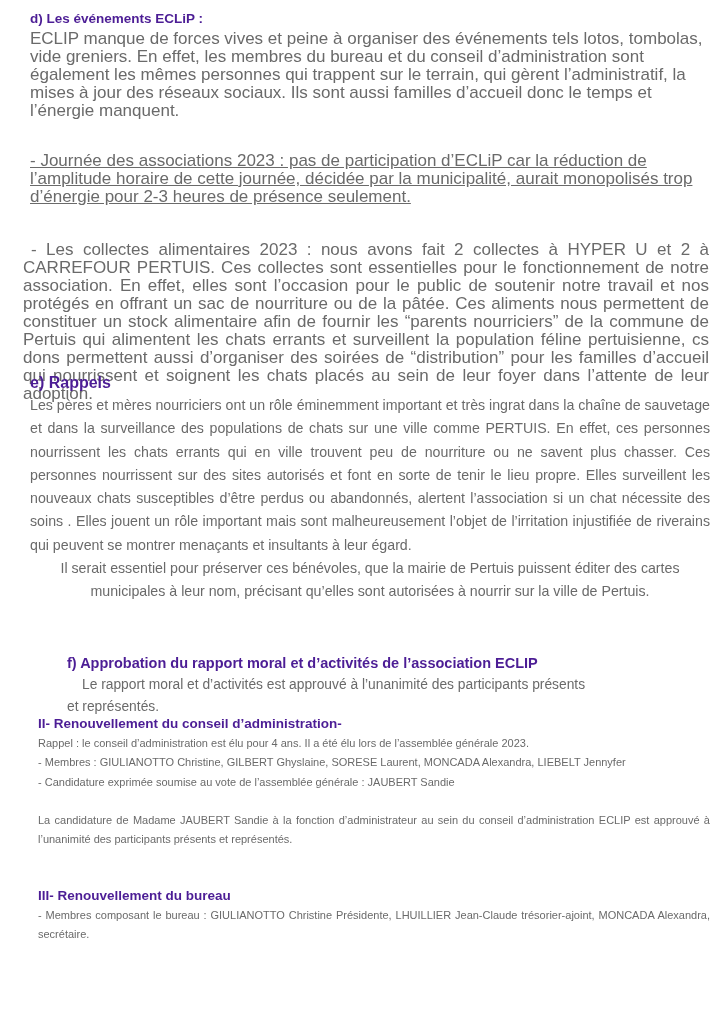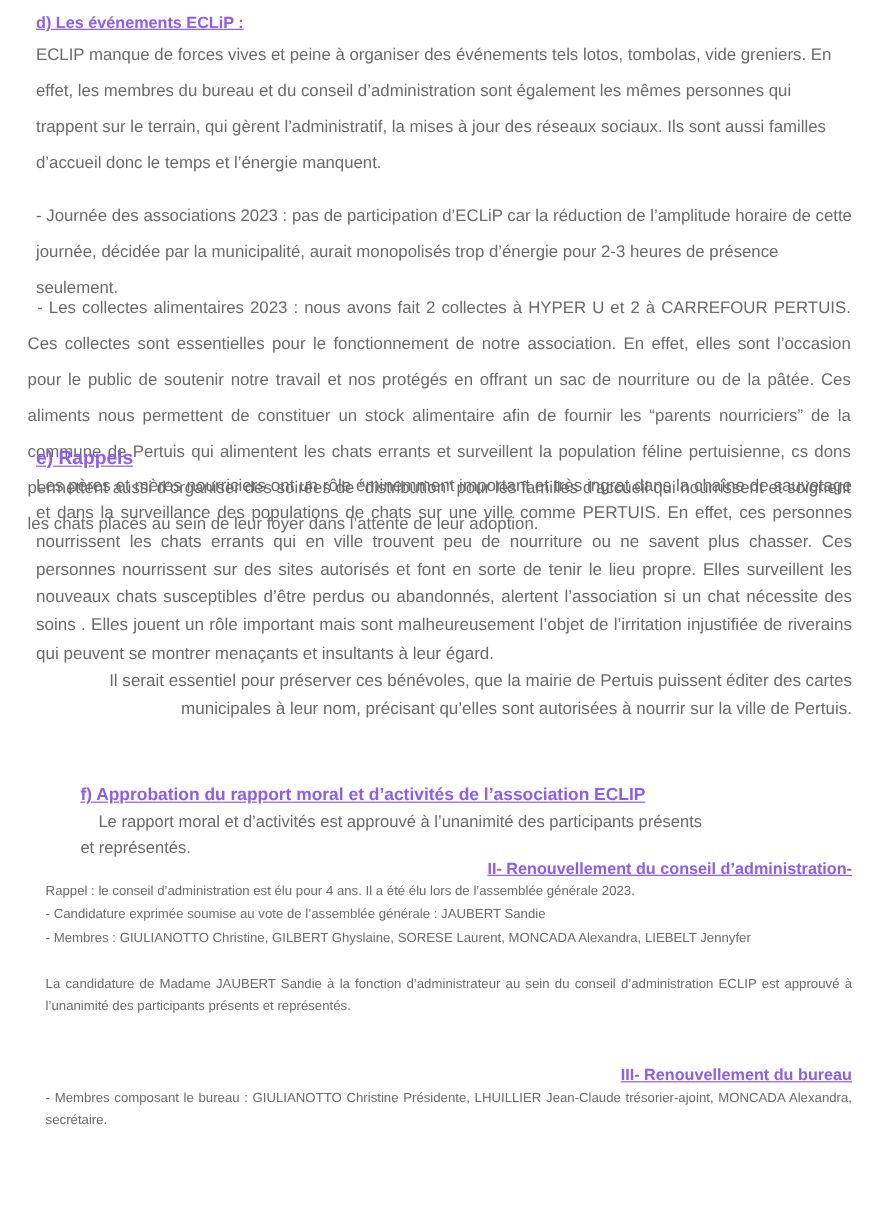--- a/index.html
+++ b/index.html
@@ -2,57 +2,57 @@
 <html><head>
 <meta charset="utf-8">
 <style>
   html, body { margin: 0; padding: 0; background: #ffffff; }
   body {
     width: 724px; height: 1024px; overflow: hidden; position: relative;
     font-family: "Liberation Sans", "DejaVu Sans", sans-serif;
     color: #6a6a6a;
   }
   .blk { position: absolute; }
-  .h { font-weight: bold; color: #8b5cf6; font-size: 13.5px; line-height: 20px; text-decoration: underline; }
-  .p { font-size: 14px; line-height: 30px; }
+  .h { font-weight: bold; color: #4c1d95; font-size: 13.5px; line-height: 20px; }
+  .p { font-size: 17px; line-height: 18px; }
   .just-last { text-align: justify; text-align-last: left; }
   .big .h { font-size: 16px; line-height: 22px; }
   .big .p { font-size: 14.2px; line-height: 23.3px; }
   .sm .p { font-size: 11px; line-height: 19.3px; }
-  .sm .h { font-size: 13.5px; line-height: 20px; text-align: right; }
+  .sm .h { font-size: 13.5px; line-height: 20px; }
 </style>
 </head>
 <body>
 
 <div class="blk" style="left:30px; top:9px; width:680px;">
   <div class="h">d) Les événements ECLiP :</div>
   <div class="p" style="margin-top:1px;">ECLIP manque de forces vives et peine à organiser des événements tels lotos, tombolas, vide greniers. En effet, les membres du bureau et du conseil d’administration sont également les mêmes personnes qui trappent sur le terrain, qui gèrent l’administratif, la mises à jour des réseaux sociaux. Ils sont aussi familles d’accueil donc le temps et l’énergie manquent.</div>
 </div>
 
-<div class="blk p" style="left:30px; top:164px; width:680px;">- Journée des associations 2023 : pas de participation d’ECLiP car la réduction de l’amplitude horaire de cette journée, décidée par la municipalité, aurait monopolisés trop d’énergie pour 2-3 heures de présence seulement.</div>
+<div class="blk p" style="left:30px; top:152px; width:680px;text-decoration:underline;">- Journée des associations 2023 : pas de participation d’ECLiP car la réduction de l’amplitude horaire de cette journée, décidée par la municipalité, aurait monopolisés trop d’énergie pour 2-3 heures de présence seulement.</div>
 
 <div class="blk p just-last" style="left:23px; top:215px; width:686px; text-indent:8px;margin-top:26px;">
   <span>- Les collectes alimentaires 2023 : nous avons fait 2 collectes à HYPER U et 2 à CARREFOUR PERTUIS. Ces collectes sont essentielles pour le fonctionnement de notre association. En effet, elles sont l’occasion pour le public  de soutenir notre travail et nos protégés en offrant un sac de nourriture ou de la pâtée. Ces aliments nous permettent de constituer un stock alimentaire afin de fournir les “parents nourriciers” de la commune de Pertuis qui alimentent les chats errants et surveillent la population féline pertuisienne, cs dons permettent aussi d’organiser des soirées de “distribution” pour les familles d’accueil qui nourrissent et soignent les chats placés au sein de leur foyer dans l’attente de leur adoption.</span>
 </div>
 
 <div class="blk big" style="left:30px; top:372px; width:680px;">
   <div class="h">e) Rappels</div>
   <div class="p just-last">Les pères et mères nourriciers ont un rôle éminemment important et très ingrat dans la chaîne de sauvetage et dans la surveillance des populations de chats sur une ville comme PERTUIS. En effet, ces personnes nourrissent les chats errants qui en ville trouvent peu de nourriture ou ne savent plus chasser. Ces personnes nourrissent sur des sites autorisés et font en sorte de tenir le lieu propre. Elles surveillent les nouveaux chats susceptibles d’être perdus ou abandonnés, alertent l’association si un chat nécessite des soins . Elles jouent un rôle important mais sont malheureusement l’objet de l’irritation injustifiée de riverains qui peuvent se montrer menaçants et insultants à leur égard.</div>
-  <div class="p" style="text-align:right;">Il serait essentiel pour préserver ces bénévoles, que la mairie de Pertuis puissent éditer des cartes municipales à leur nom, précisant qu’elles sont autorisées à nourrir sur la ville de Pertuis.</div>
+  <div class="p" style="text-align:center;">Il serait essentiel pour préserver ces bénévoles, que la mairie de Pertuis puissent éditer des cartes municipales à leur nom, précisant qu’elles sont autorisées à nourrir sur la ville de Pertuis.</div>
 </div>
 
 <div class="blk" style="left:23px; top:652px; width:686px;margin-left:44px;">
   <div class="h" style="font-size:14.5px; line-height:22px;">f) Approbation du rapport moral et d’activités de l’association ECLIP</div>
   <div class="p" style="font-size:13.8px; line-height:22px; text-indent:15px; width:520px;">Le rapport moral et d’activités est approuvé à l’unanimité des participants présents et représentés.</div>
 </div>
 
 <div class="blk sm" style="left:38px; top:714px; width:672px;">
   <div class="h">II- Renouvellement du conseil d’administration-</div>
   <div class="p">Rappel : le conseil d’administration est élu pour 4 ans. Il a été élu lors de l’assemblée générale 2023.</div>
+  <div class="p just-last">- Membres : GIULIANOTTO Christine, GILBERT Ghyslaine, SORESE Laurent, MONCADA Alexandra, LIEBELT Jennyfer</div>
   <div class="p">- Candidature exprimée soumise au vote de l’assemblée générale :  JAUBERT Sandie</div>
-  <div class="p just-last">- Membres : GIULIANOTTO Christine, GILBERT Ghyslaine, SORESE Laurent, MONCADA Alexandra, LIEBELT Jennyfer</div>
   <div class="p just-last" style="margin-top:19px;">La candidature de Madame JAUBERT Sandie à la fonction d’administrateur au sein du conseil d’administration ECLIP est approuvé à l’unanimité des participants présents et représentés.</div>
 </div>
 
 <div class="blk sm" style="left:38px; top:886px; width:672px;">
   <div class="h">III- Renouvellement du bureau</div>
   <div class="p just-last">- Membres composant le bureau : GIULIANOTTO Christine Présidente, LHUILLIER Jean-Claude trésorier-ajoint, MONCADA Alexandra, secrétaire.</div>
 </div>
 
 </body></html>

